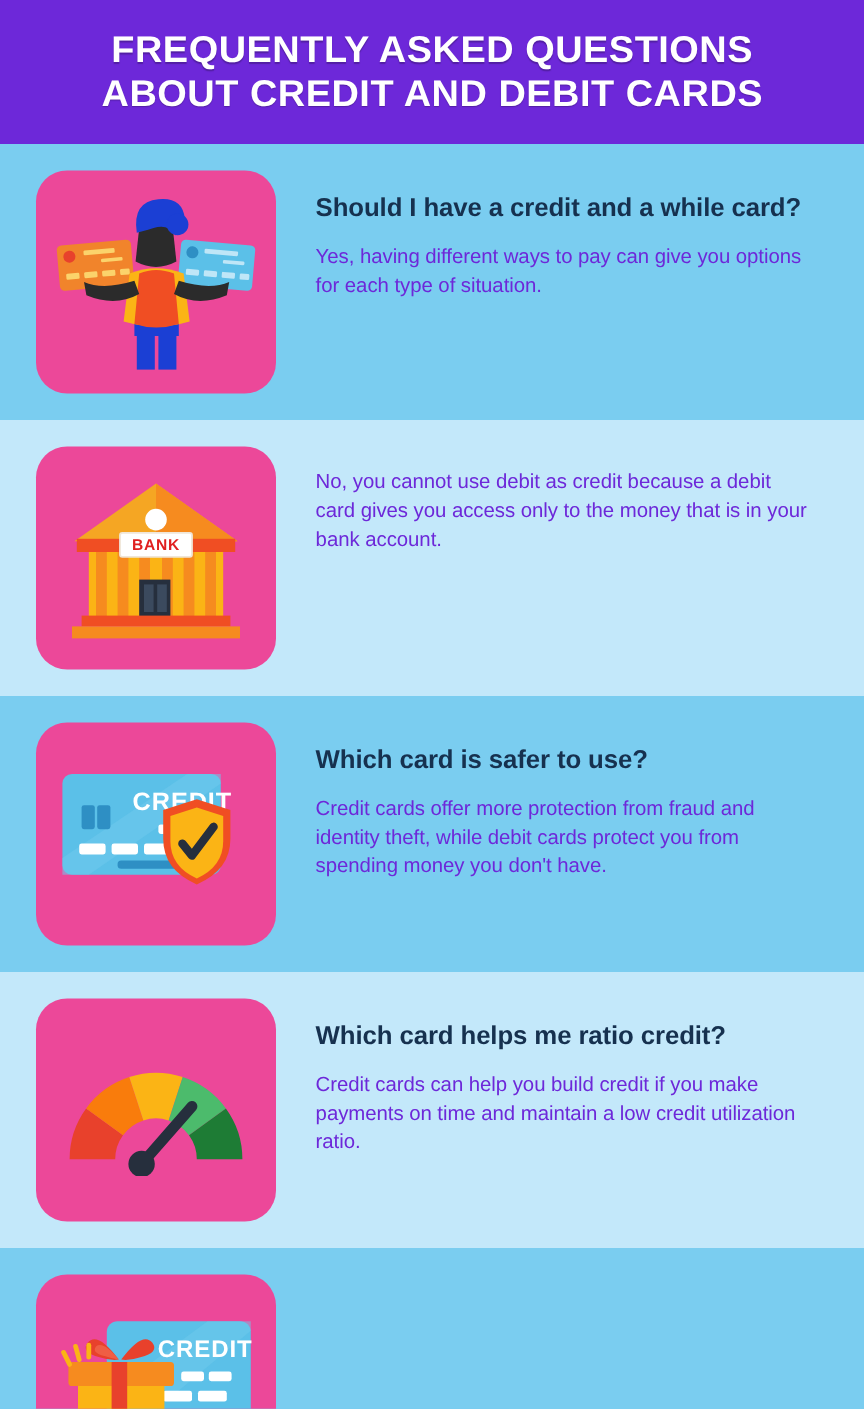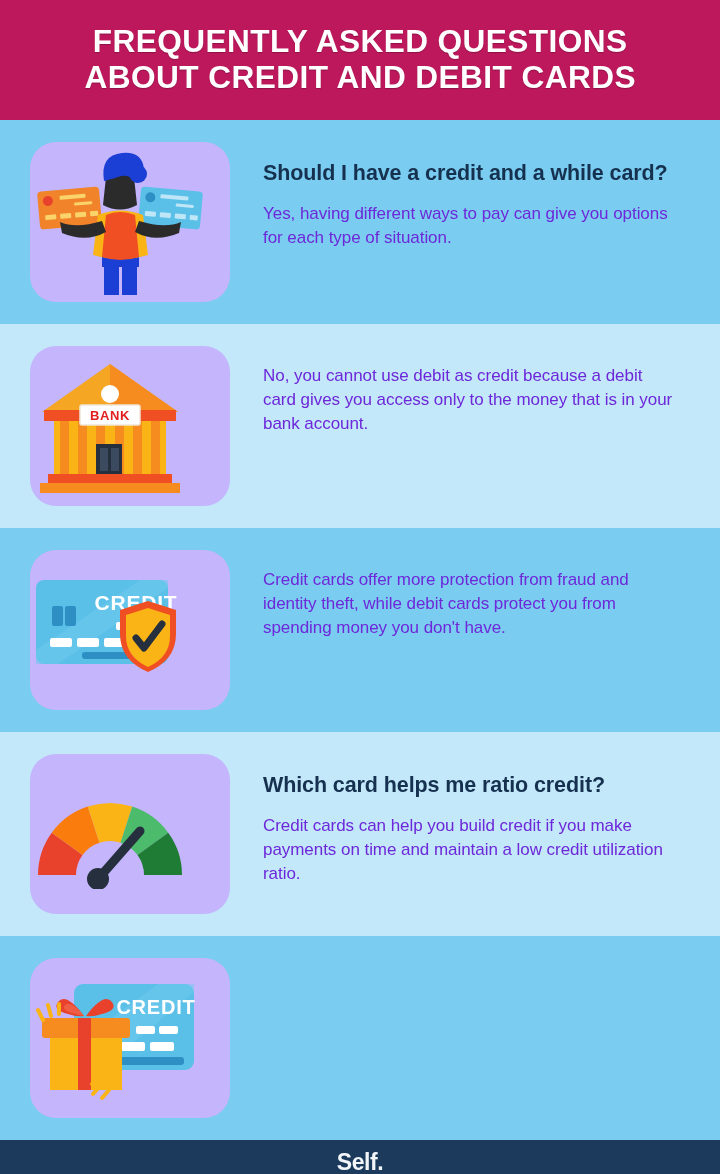--- a/index.html
+++ b/index.html
@@ -14,21 +14,21 @@
   .page {
     position: relative;
     width: 720px;
     height: 1174px;
     overflow: hidden;
   }
 
   
   .header {
     height: 120px;
-    background: #be185d;
+    background: #6d28d9;
     display: flex;
     flex-direction: column;
     align-items: center;
     justify-content: center;
     padding: 0 18px;
   }
   .header-line {
     color: #FFFFFF;
     font-size: 31px;
     font-weight: 700;
@@ -48,26 +48,26 @@
     align-items: flex-start;
     padding: 22px 26px 22px 30px;
     min-height: 200px;
   }
   .row.shade-dark  { background: #7ACDF0; }
   .row.shade-light { background: #C3E8FA; }
 
   .icon-card {
     flex: 0 0 200px;
     width: 200px;
-    height: 160px;
-    background: #c4b5fd;
+    height: 186px;
+    background: #ec4899;
     border-radius: 26px;
     display: flex;
     align-items: center;
-    justify-content: flex-start;
+    justify-content: center;
     margin-top: 0;
   }
   .icon-card svg { display: block; }
 
   .row-text {
     flex: 1;
     padding-left: 33px;
     padding-top: 18px;
     padding-right: 18px;
   }
@@ -216,20 +216,21 @@
           <rect x="101" y="72" width="22" height="9" rx="2" fill="#FFFFFF"></rect>
 
           <rect x="52" y="86" width="78" height="7" rx="3" fill="#2E8FC4"></rect>
 
           <path d="M118 44 l28 -9 l28 9 v24 q0 26 -28 38 q-28 -12 -28 -38 z" transform="translate(-28,0)" fill="#F04E23"></path>
           <path d="M124 49 l22 -7 l22 7 v21 q0 21 -22 31 q-22 -10 -22 -31 z" transform="translate(-28,0)" fill="#FBB415"></path>
           <path d="M106 72 l8 10 l18 -24" fill="none" stroke="#262F3D" stroke-width="7" stroke-linecap="round" stroke-linejoin="round"></path>
         </svg>
       </div>
       <div class="row-text">
+        <div class="q-title">Which card is safer to use?</div>
         <div class="q-body">Credit cards offer more protection from fraud and identity theft, while debit cards protect you from spending money you don't have.</div>
       </div>
     </div>
 
     <div class="row shade-light">
       <div class="icon-card">
         <svg width="160" height="110" viewBox="0 0 160 110">
           <g transform="translate(80,96)">
 
             <path d="M -72 0 A 72 72 0 0 1 -58.25 -42.32 L -27.5 -19.98 A 34 34 0 0 0 -34 0 Z" fill="#E8412C"></path>

